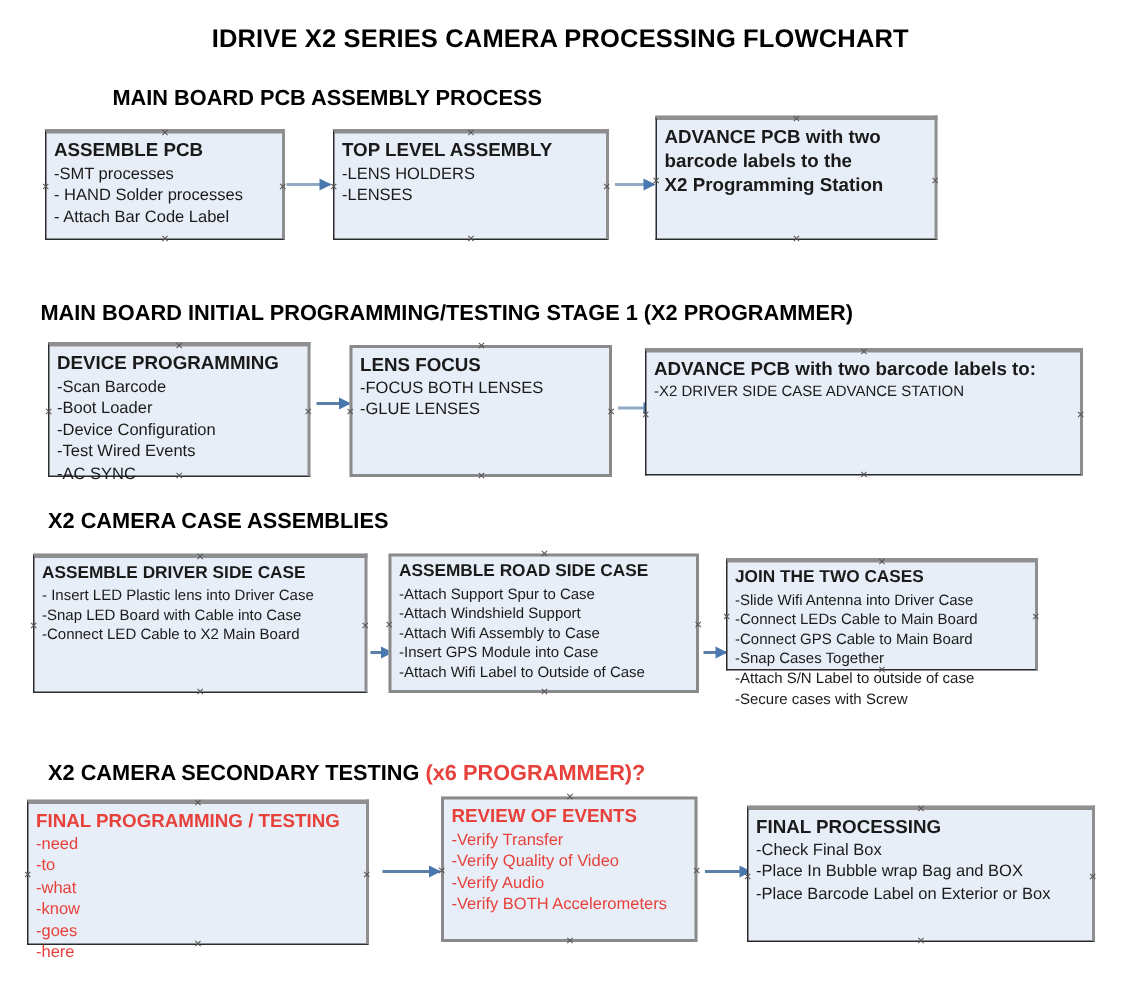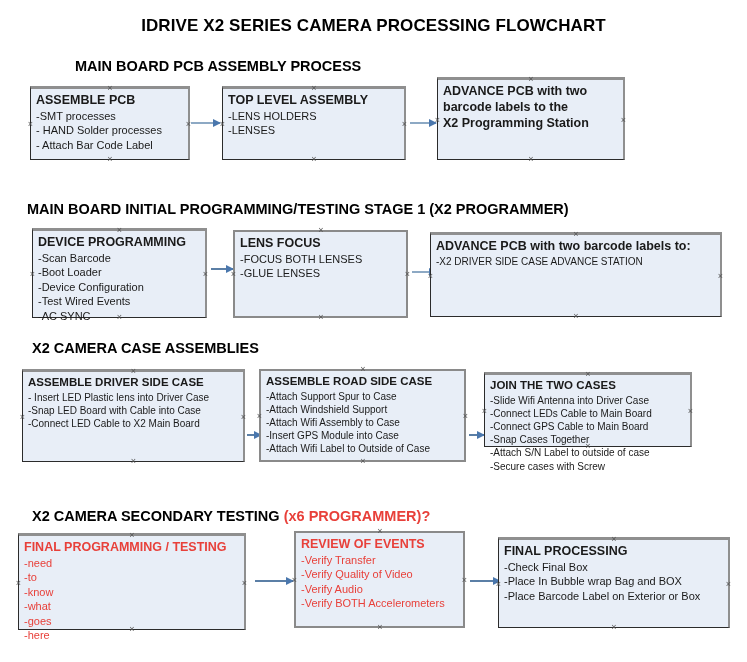--- a/index.html
+++ b/index.html
@@ -246,22 +246,22 @@
   </div>
 
   <div class="section-header" style="left:32px; top:488px;margin-top:20px;">
     <span>X2 CAMERA SECONDARY TESTING </span><span class="accent">(x6 PROGRAMMER)?</span>
   </div>
 
   <div class="node topgray red" style="left:18px; top:533px; width:228px; height:97px;">
     <div class="title">FINAL PROGRAMMING / TESTING</div>
     <div class="line">-need</div>
     <div class="line">-to</div>
+    <div class="line">-what</div>
     <div class="line">-know</div>
-    <div class="line">-what</div>
     <div class="line">-goes</div>
     <div class="line">-here</div>
     <span class="handle" style="left:50%; top:-4px; margin-left:-3px;"></span>
     <span class="handle" style="left:50%; bottom:-4px; margin-left:-3px;"></span>
     <span class="handle" style="left:-4px; top:50%; margin-top:-3px;"></span>
     <span class="handle" style="right:-4px; top:50%; margin-top:-3px;"></span>
   </div>
 
   <div class="conn dark" style="left:255px; top:580px; width:38px;"></div>
 

